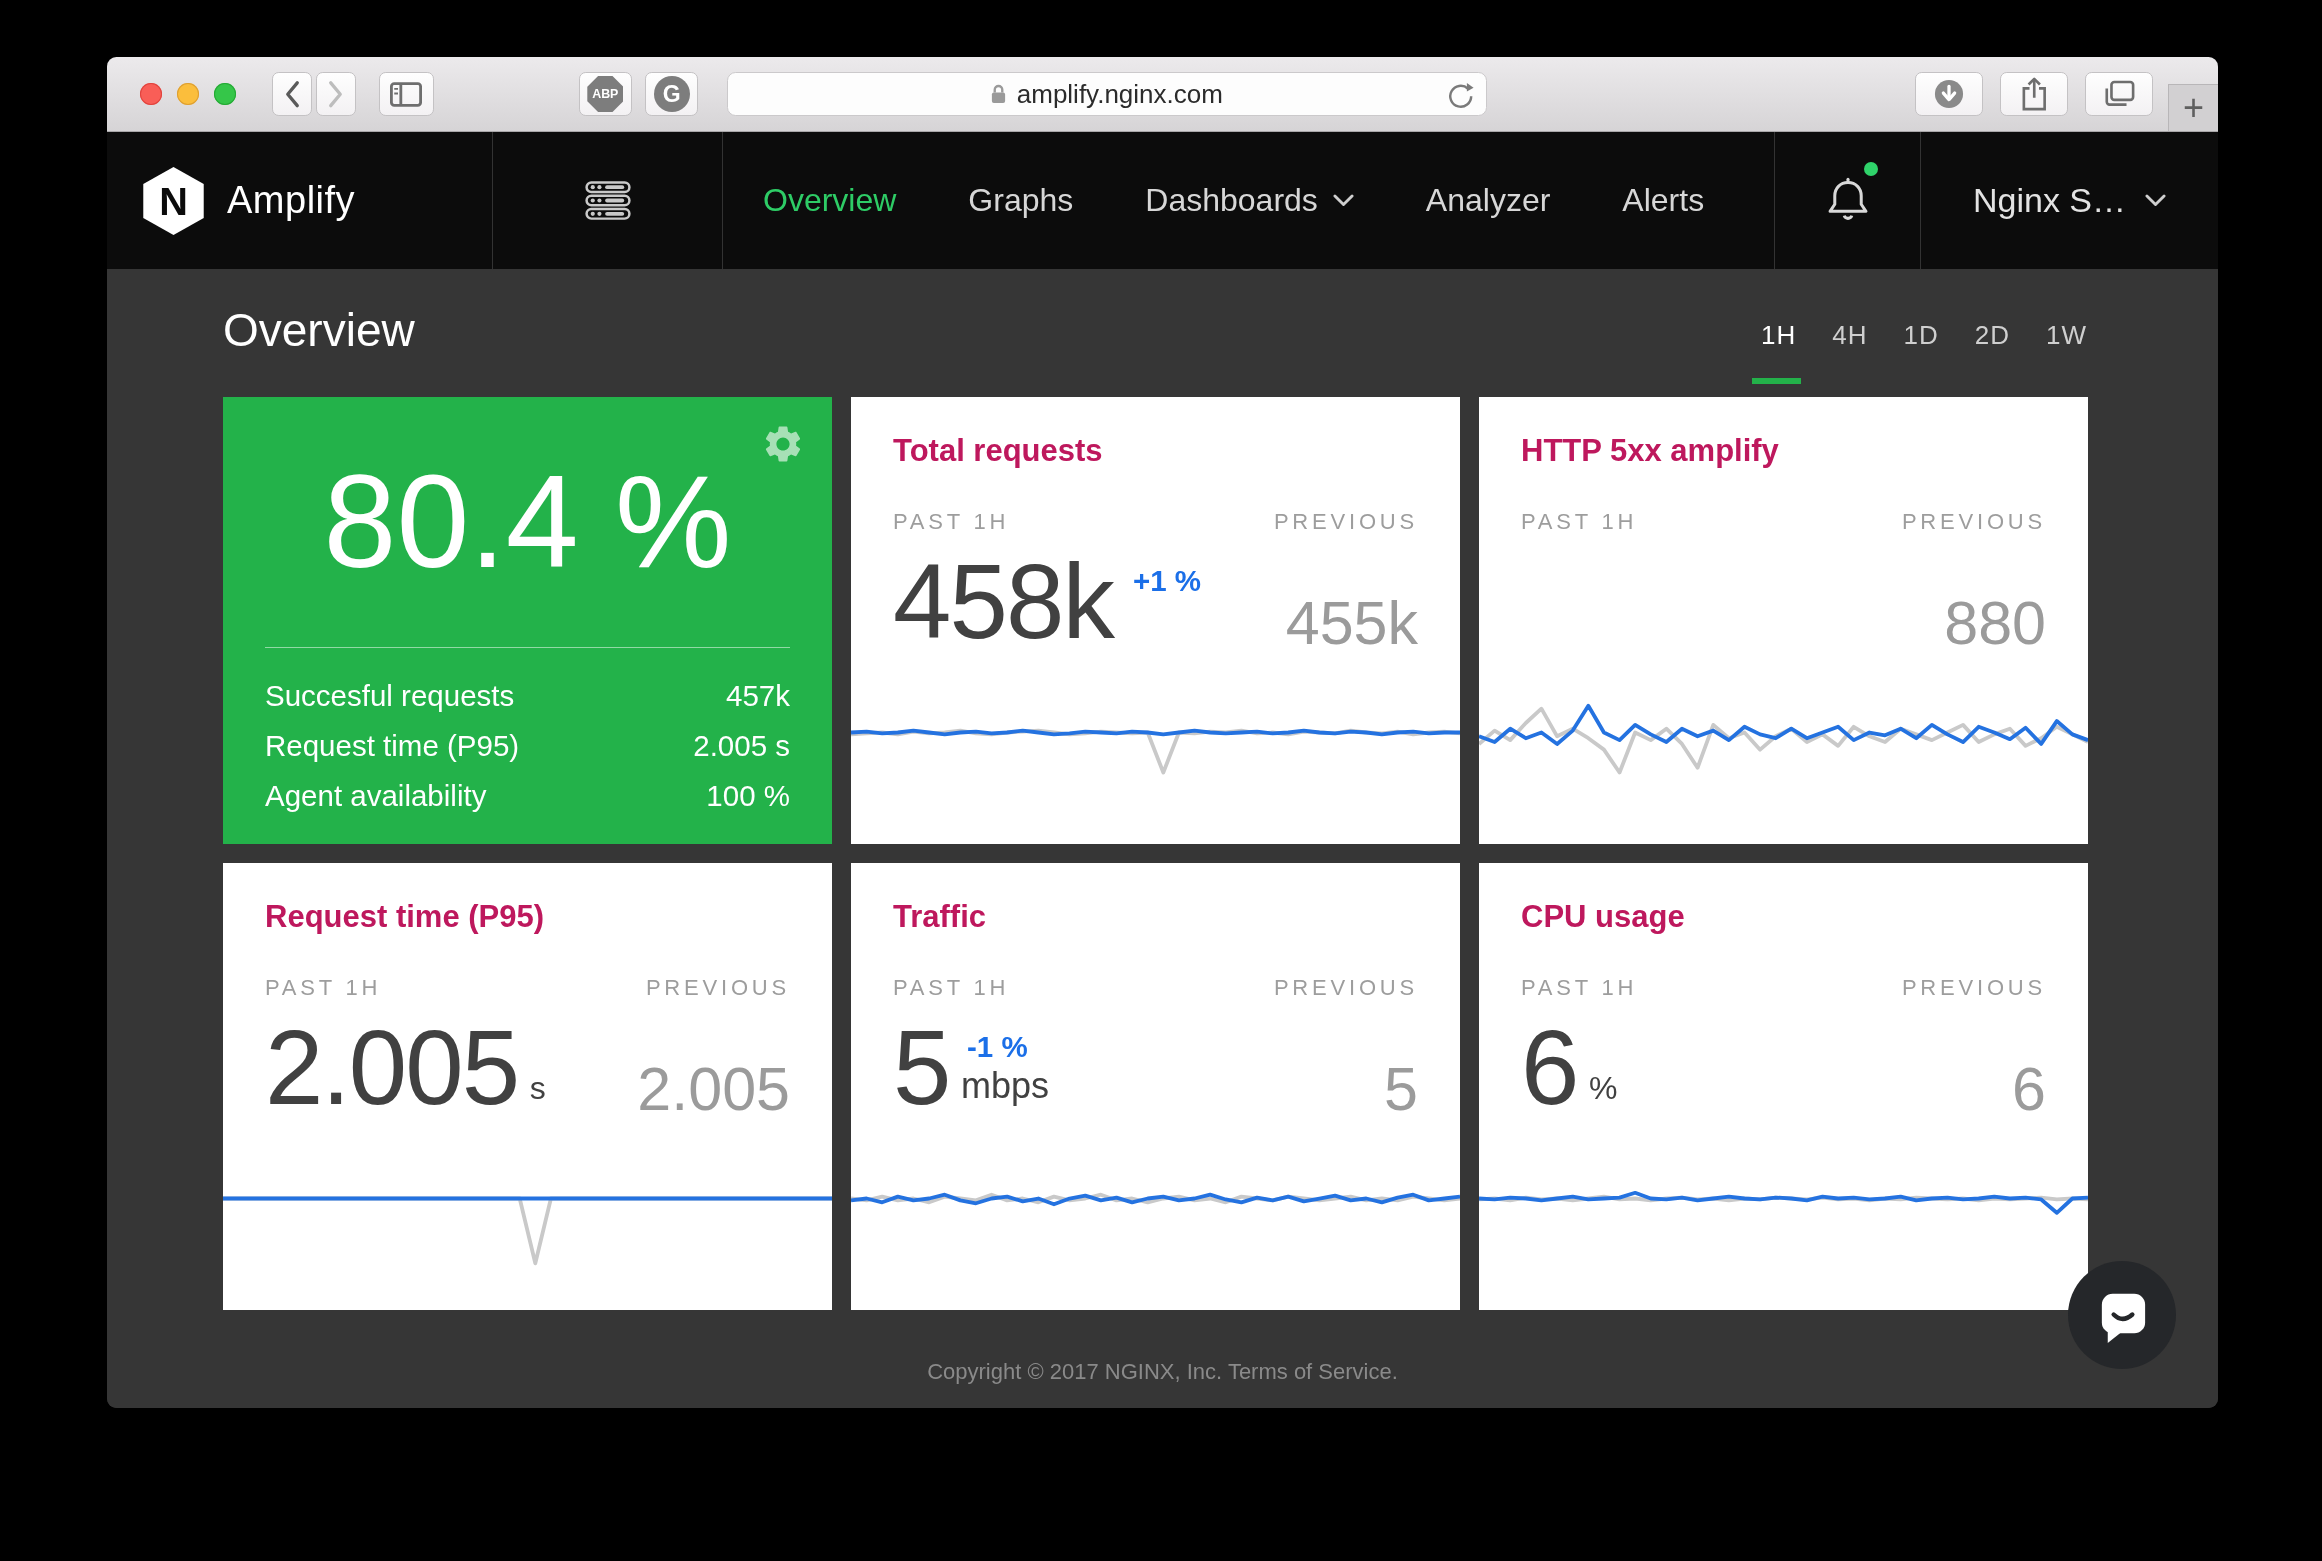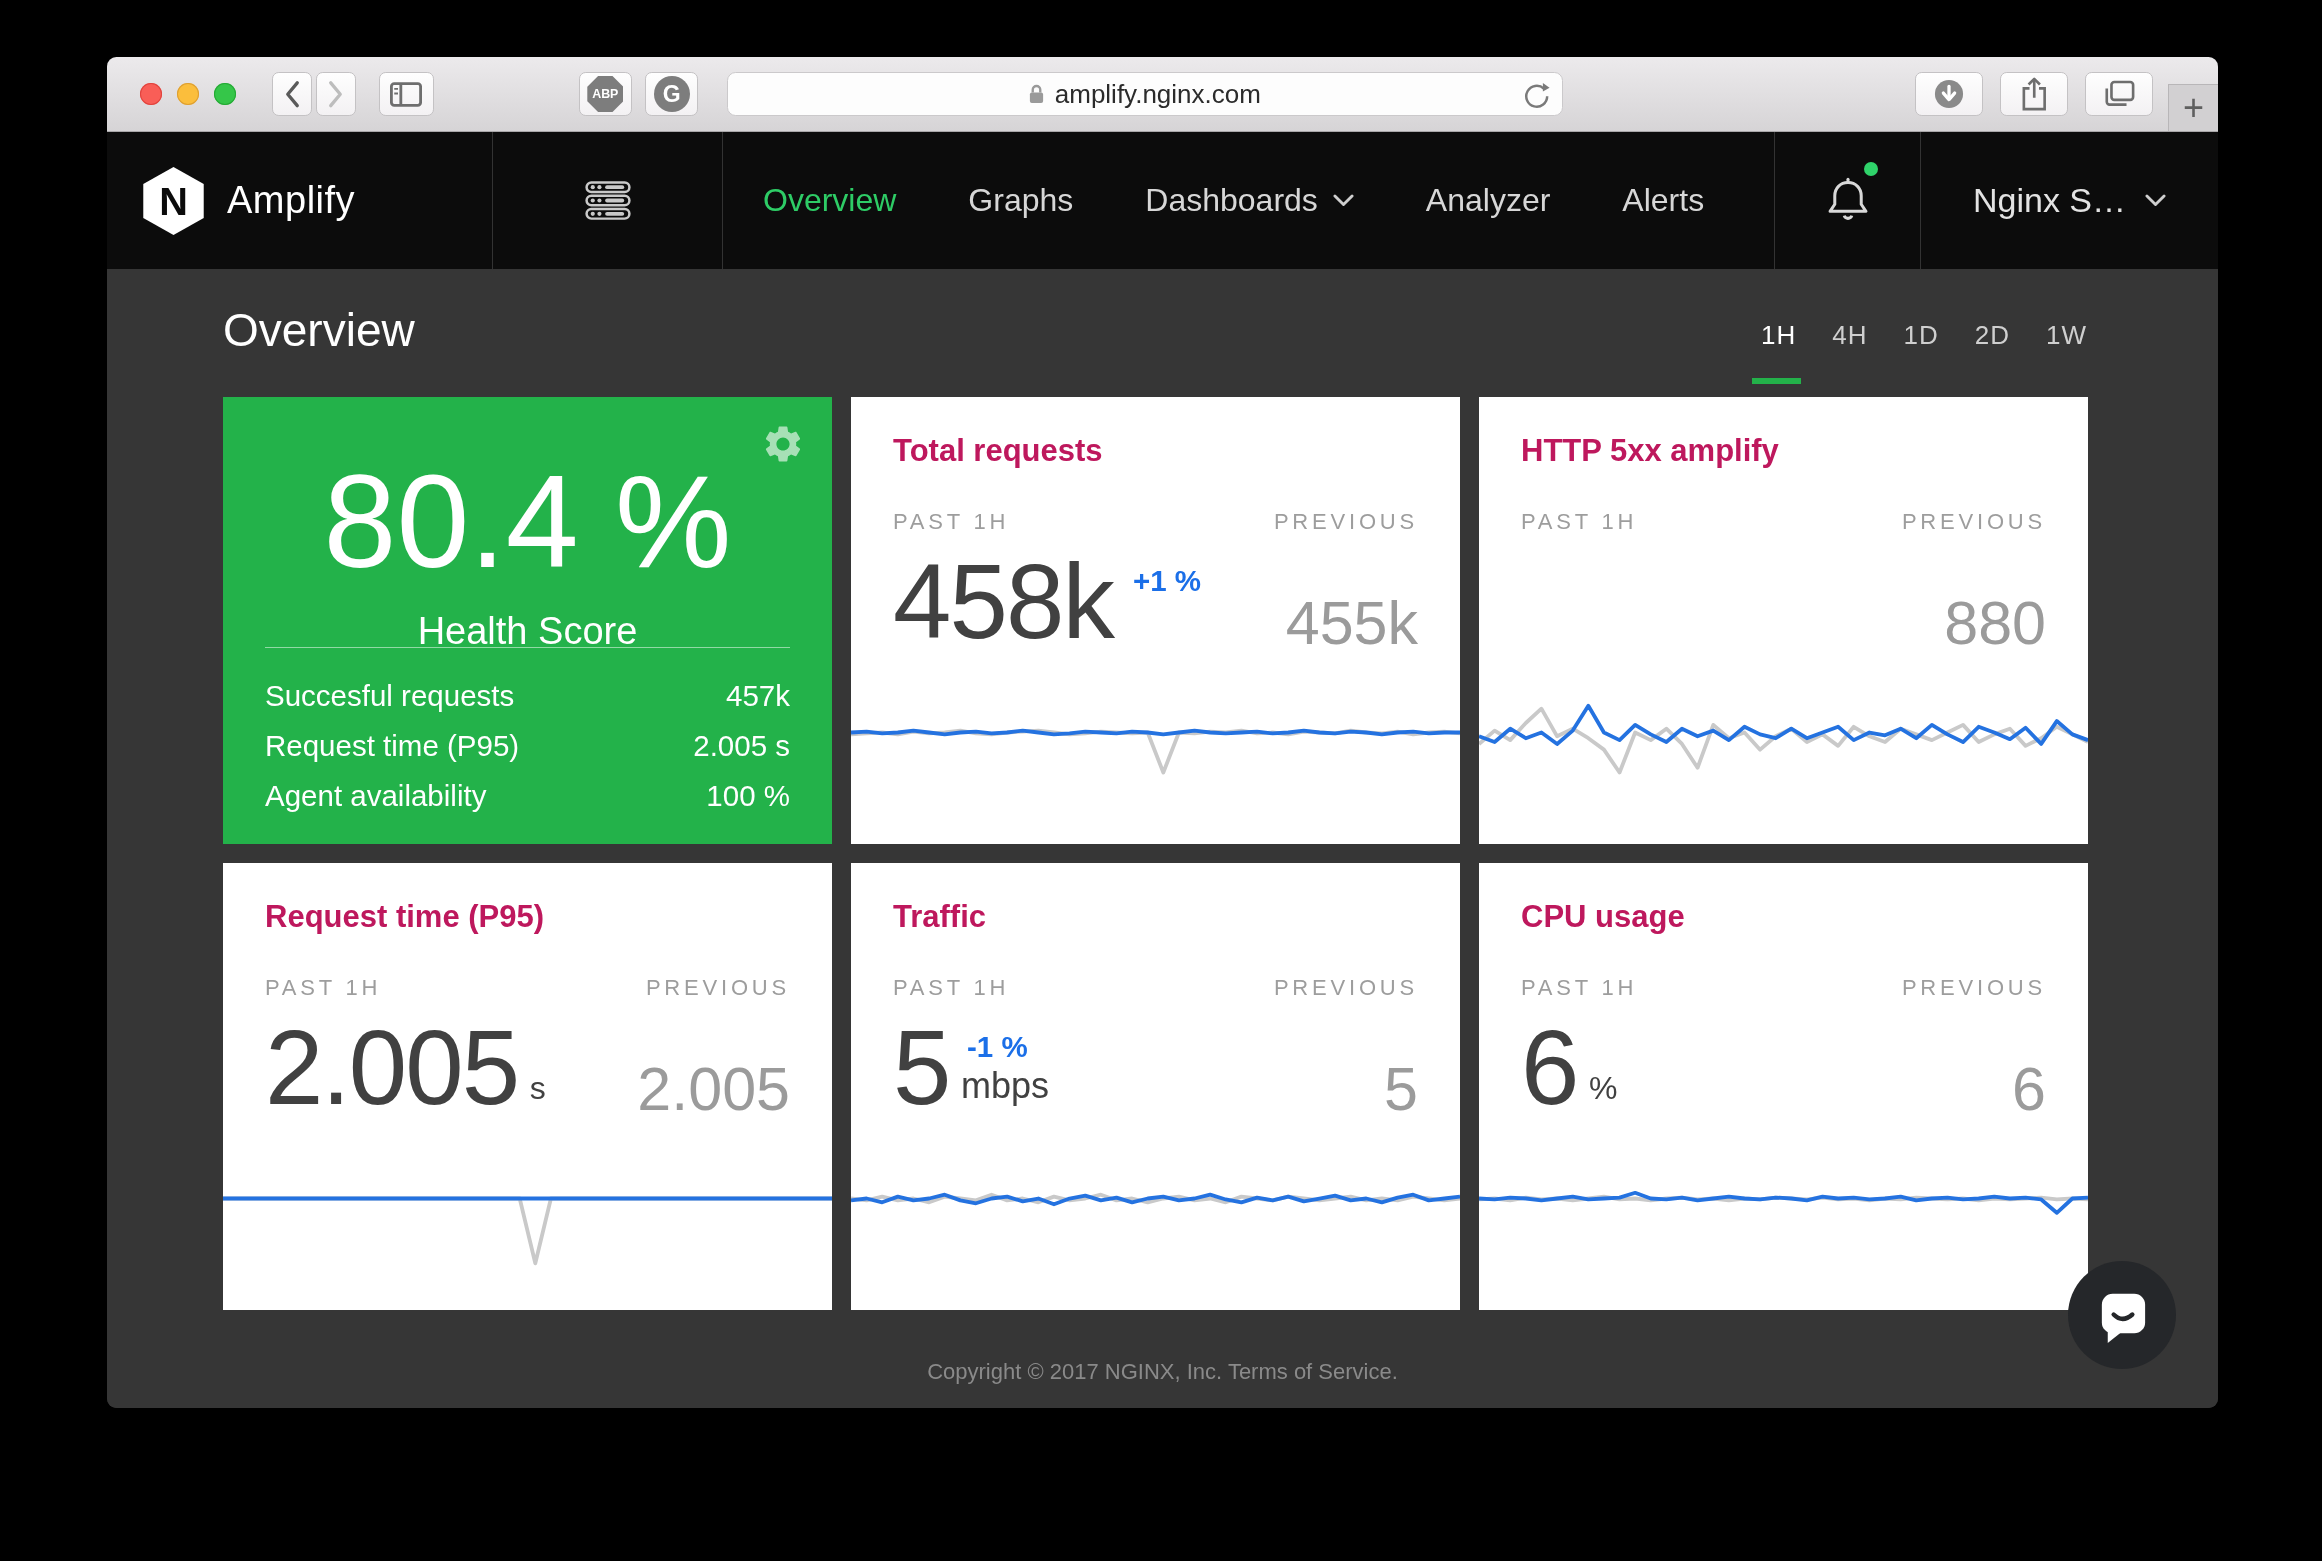--- a/index.html
+++ b/index.html
@@ -18,21 +18,21 @@
   .light.green{background:#35c649;box-shadow:inset 0 0 0 1px #26a935;}
   .cbtn{height:44px;border-radius:6.7px;border:1px solid #c4c2c4;
         background:linear-gradient(#fefefe,#f3f1f3);display:flex;align-items:center;
         justify-content:center;box-sizing:border-box;}
   .cbtn svg{display:block;}
   .nav-back{width:40px;margin-left:36px;}
   .nav-fwd{width:40px;margin-left:3.8px;}
   .sidebar-btn{width:55px;margin-left:23px;}
   .ext-abp{width:53px;margin-left:145px;}
   .ext-g{width:53px;margin-left:13.3px;}
-  .urlbar{position:relative;width:836px;height:44px;margin-left:28.5px;background:#fdfdfd;
+  .urlbar{position:relative;width:760px;height:44px;margin-left:28.5px;background:#fdfdfd;
           border:1px solid #cbc9cb;border-radius:8.6px;display:flex;align-items:center;
           justify-content:center;gap:9.5px;box-sizing:border-box;}
   .urlbar .url-text{font-size:26px;color:#2b2b2b;}
   .reload{position:absolute;right:11.4px;top:7.6px;}
   .dl-btn{width:68px;margin-left:auto;}
   .share-btn{width:68px;margin-left:17px;}
   .tabs-btn{width:68px;margin-left:17px;}
   .plus-slab{width:49px;height:46px;margin-left:15px;align-self:flex-end;
              background:#d2d0d2;border-left:1px solid #b8b6b8;border-top:1px solid #b8b6b8;
              display:flex;align-items:center;justify-content:center;
@@ -246,21 +246,20 @@
         <span class="range">1W</span>
       </div>
 
       <div class="grid">
 
         <div class="card health">
           <svg class="gear" width="44" height="44" viewBox="0 0 24 24">
             <path fill="rgba(255,255,255,.6)" d="M19.14 12.94c.04-.3.06-.61.06-.94 0-.32-.02-.64-.07-.94l2.03-1.58c.18-.14.23-.41.12-.61l-1.92-3.32c-.12-.22-.37-.29-.59-.22l-2.39.96c-.5-.38-1.03-.7-1.62-.94l-.36-2.54c-.04-.24-.24-.41-.48-.41h-3.84c-.24 0-.43.17-.47.41l-.36 2.54c-.59.24-1.13.57-1.62.94l-2.39-.96c-.22-.08-.47 0-.59.22L2.74 8.87c-.12.21-.08.47.12.61l2.03 1.58c-.05.3-.09.63-.09.94s.02.64.07.94l-2.03 1.58c-.18.14-.23.41-.12.61l1.92 3.32c.12.22.37.29.59.22l2.39-.96c.5.38 1.03.7 1.62.94l.36 2.54c.05.24.24.41.48.41h3.84c.24 0 .44-.17.47-.41l.36-2.54c.59-.24 1.13-.56 1.62-.94l2.39.96c.22.08.47 0 .59-.22l1.92-3.32c.12-.22.07-.47-.12-.61l-2.01-1.58zM12 15.6c-1.98 0-3.6-1.62-3.6-3.6s1.62-3.6 3.6-3.6 3.6 1.62 3.6 3.6-1.62 3.6-3.6 3.6z"></path>
           </svg>
           <div class="hs-value">80.4 %</div>
-          <div class="hs-label">Health Score</div>
           <div class="hs-divider"></div>
           <div class="hs-rows">
             <div class="hs-row">
               <span>Succesful requests</span>
               <span>457k</span>
             </div>
             <div class="hs-row">
               <span>Request time (P95)</span>
               <span>2.005 s</span>
             </div>

